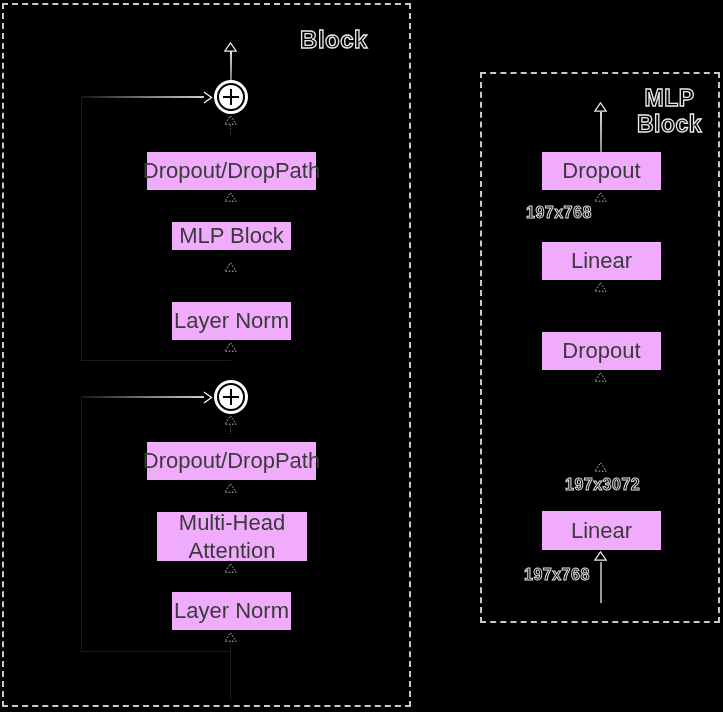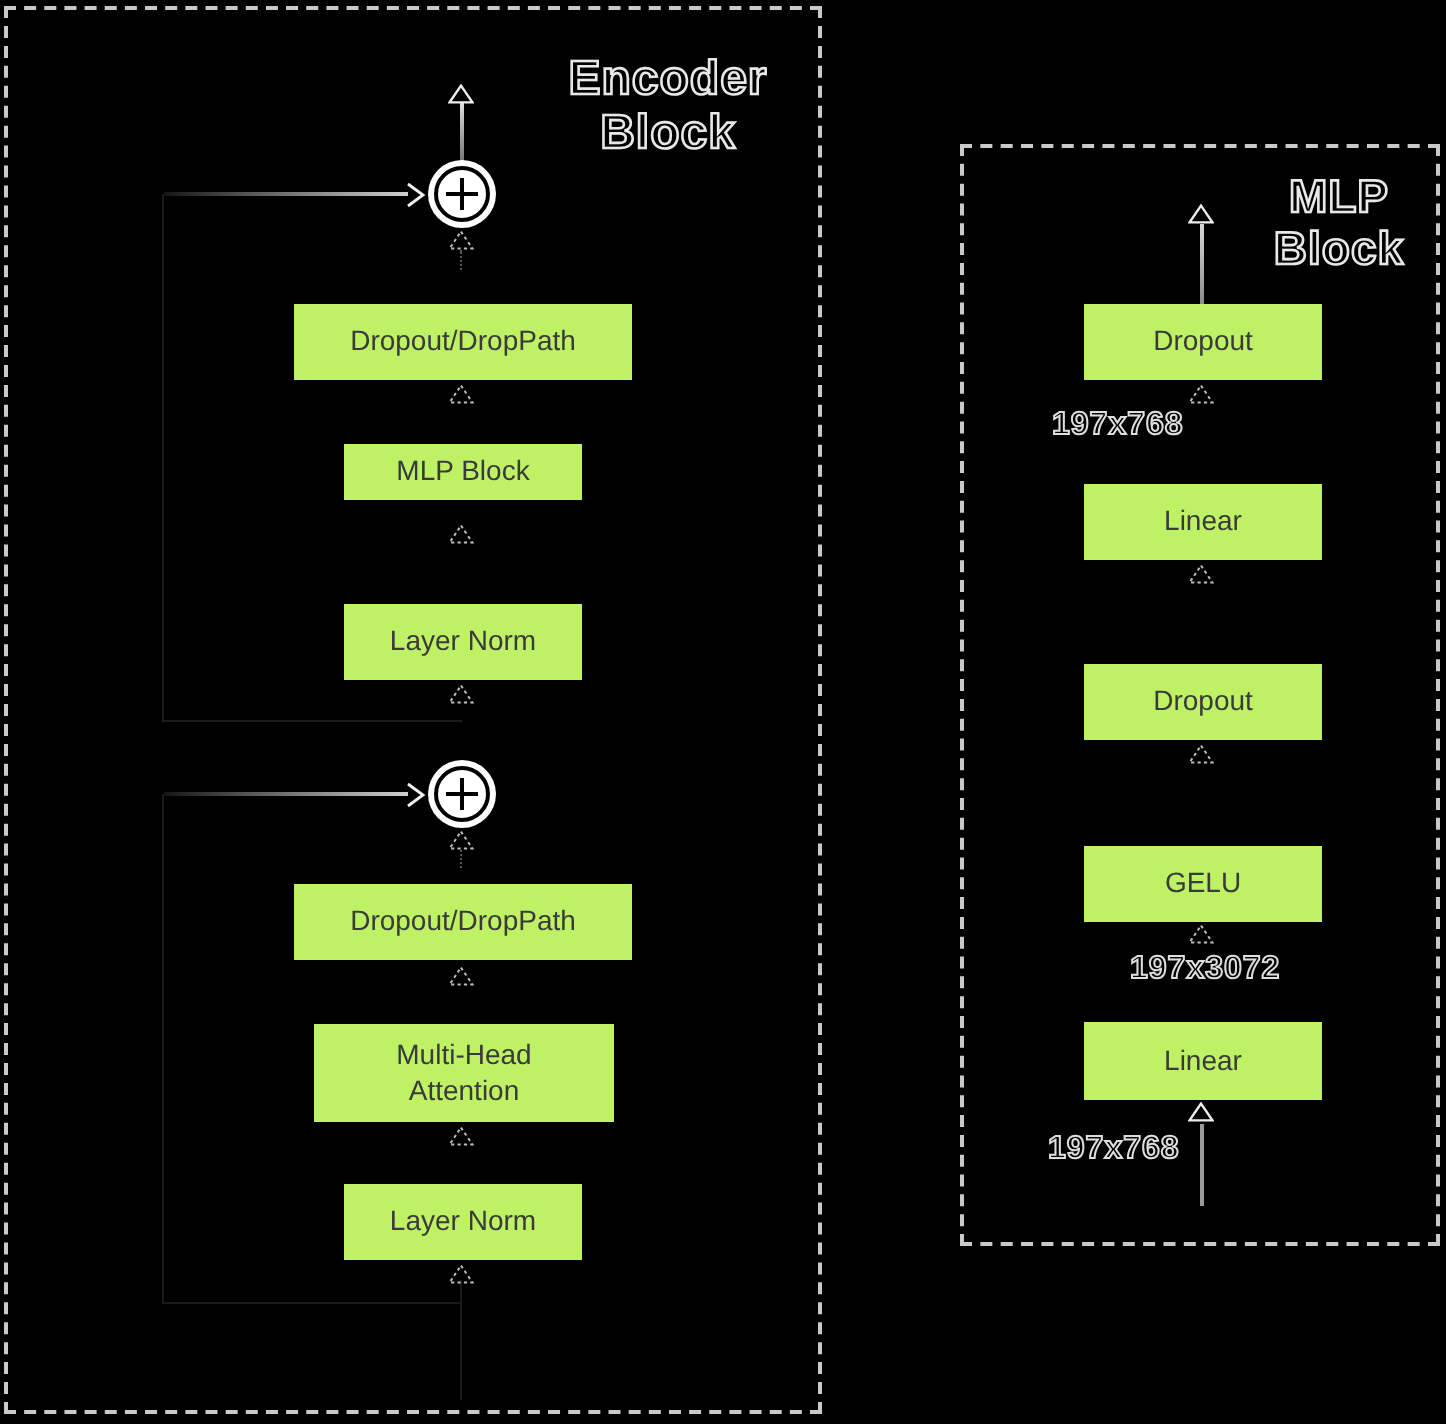--- a/index.html
+++ b/index.html
@@ -2,23 +2,23 @@
 <html><head>
 <meta charset="utf-8">
 <style>
   html,body{margin:0;padding:0;background:#000;}
   #stage{
     position:relative;width:723px;height:712px;background:#000;overflow:hidden;
     font-family:"Liberation Sans", sans-serif;
   }
   .dashedbox{position:absolute;border:2px dashed #c9c9c9;background:transparent;}
   .box{
-    position:absolute;background:#bef264;color:#3a3a3a;
+    position:absolute;background:#f0abfc;color:#3a3a3a;
     display:flex;align-items:center;justify-content:center;
-    font-size:14px;line-height:1.25;text-align:center;
+    font-size:22px;line-height:1.25;text-align:center;
   }
   .title{
     position:absolute;text-align:center;font-weight:700;font-size:24px;line-height:27px;
     color:#000;-webkit-text-stroke:1.3px #e8e8e8;letter-spacing:0.5px;
   }
   .title span{display:block;}
   .dim{
     position:absolute;font-weight:700;font-size:16px;color:#000;
     -webkit-text-stroke:1px #dedede;letter-spacing:0.5px;white-space:nowrap;
   }
@@ -36,21 +36,20 @@
   .stub{position:absolute;width:0;border-left:1px dotted #555;}
 </style>
 </head>
 <body>
 
 <div id="stage">
 
   <div class="dashedbox" style="left:2px;top:3px;width:405px;height:700px;"></div>
 
   <div class="title" style="left:259px;top:26px;width:150px;">
-    <span>Encoder</span>
     <span>Block</span>
   </div>
 
   <div class="vline" style="left:230px;top:51px;height:31px;background:linear-gradient(to top,#6f6f6f,#e0e0e0);"></div>
   <svg class="ah" style="left:224px;top:42px;" width="13" height="10" viewBox="0 0 13 10">
     <polygon points="6.5,0.8 12.2,9.2 0.8,9.2" fill="none" stroke="#ededed" stroke-width="1.2"></polygon>
   </svg>
 
   <div class="addnode" style="left:217px;top:83px;">
     <span class="ph"></span>
@@ -138,21 +137,20 @@
   <div class="box" style="left:542px;top:242px;width:119px;height:38px;">Linear</div>
   <svg class="ah" style="left:594px;top:282px;" width="13" height="10" viewBox="0 0 13 10">
     <polygon points="6.5,0.8 12.2,9.2 0.8,9.2" fill="none" stroke="#bdbdbd" stroke-width="1" stroke-dasharray="1.6 1.6"></polygon>
   </svg>
 
   <div class="box" style="left:542px;top:332px;width:119px;height:38px;">Dropout</div>
   <svg class="ah" style="left:594px;top:372px;" width="13" height="10" viewBox="0 0 13 10">
     <polygon points="6.5,0.8 12.2,9.2 0.8,9.2" fill="none" stroke="#bdbdbd" stroke-width="1" stroke-dasharray="1.6 1.6"></polygon>
   </svg>
 
-  <div class="box" style="left:542px;top:423px;width:119px;height:38px;">GELU</div>
   <svg class="ah" style="left:594px;top:462px;" width="13" height="10" viewBox="0 0 13 10">
     <polygon points="6.5,0.8 12.2,9.2 0.8,9.2" fill="none" stroke="#bdbdbd" stroke-width="1" stroke-dasharray="1.6 1.6"></polygon>
   </svg>
 
   <div class="dim" style="left:517px;top:476px;margin-left:48px;">197x3072</div>
 
   <div class="box" style="left:542px;top:511px;width:119px;height:39px;">Linear</div>
 
   <svg class="ah" style="left:594px;top:551px;" width="13" height="10" viewBox="0 0 13 10">
     <polygon points="6.5,0.8 12.2,9.2 0.8,9.2" fill="none" stroke="#ededed" stroke-width="1.2"></polygon>

